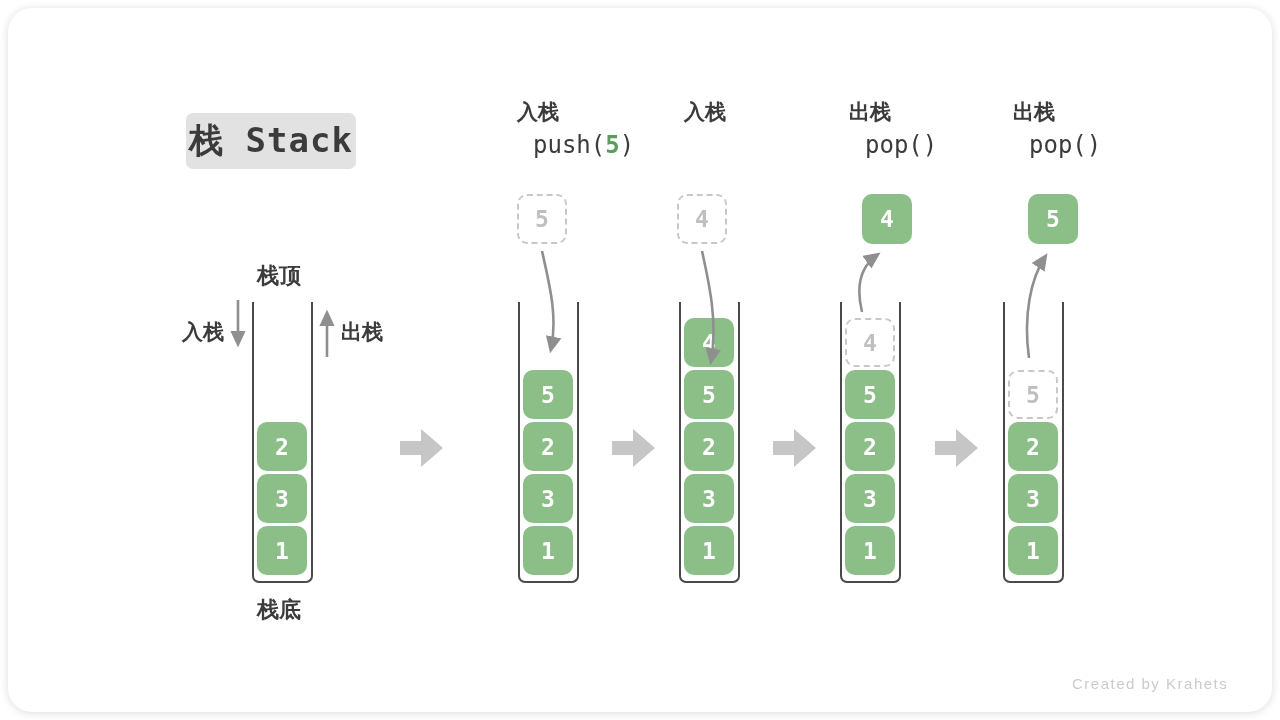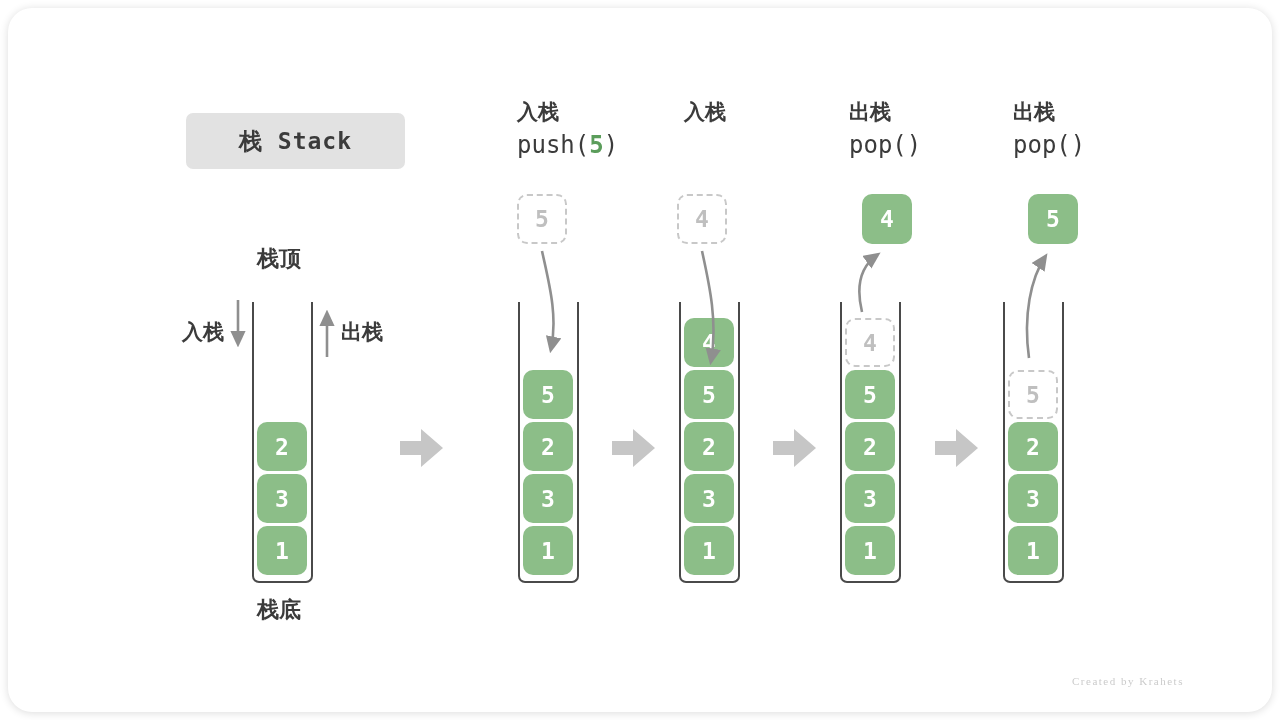--- a/index.html
+++ b/index.html
@@ -20,39 +20,39 @@
     position:relative;width:1280px;height:720px;
     font-family:"DejaVu Sans","Liberation Sans",sans-serif;
     overflow:hidden;background:#fff;
   }
   .card{
     position:absolute;left:8px;top:8px;right:8px;bottom:8px;
     background:#fff;border-radius:24px;
     box-shadow:0 1px 8px rgba(0,0,0,0.14);
   }
   .title-box{
-    position:absolute;left:186px;top:113px;width:219px;height:56px;
+    position:absolute;left:186px;top:113px;width:170px;height:56px;
     background:var(--title-bg);border-radius:7px;
     display:flex;align-items:center;justify-content:center;
-    font-size:23px;font-weight:bold;color:var(--text-dark);
+    font-size:34px;font-weight:bold;color:var(--text-dark);
     font-family:"DejaVu Sans Mono","DejaVu Sans",monospace;
     letter-spacing:1px;
   }
   .cn-label{
     position:absolute;font-size:22px;font-weight:bold;color:var(--text-dark);
     white-space:nowrap;
   }
   .op-header{position:absolute;top:102px;width:160px;}
   .op-header .op-cn{
     font-size:21px;font-weight:bold;color:var(--text-dark);line-height:1.0;
   }
   .op-header .op-code{
     margin-top:10px;
     font-family:"DejaVu Sans Mono","Liberation Mono",monospace;
-    font-size:24px;color:var(--text-dark);line-height:1.0;white-space:nowrap;
+    font-size:24px;color:var(--text-dark);line-height:1.0;white-space:nowrap;margin-left:16px;
   }
   .op-header .op-code .arg{color:var(--code-arg-green);font-weight:bold;}
   .stack{
     position:absolute;top:302px;width:61px;height:281px;
     background:#fff;
     border-left:2px solid var(--well-border);
     border-right:2px solid var(--well-border);
     border-bottom:2px solid var(--well-border);
     border-radius:0 0 7px 7px;
   }
@@ -74,34 +74,34 @@
     font-family:"DejaVu Sans Mono","Liberation Mono",monospace;
     font-size:23px;font-weight:bold;
   }
   .float-item.dashed{
     background:#fff;border:2px dashed var(--ghost-border);color:var(--ghost-text);
   }
   .float-item.solid{background:var(--block-green);color:#fff;}
   .arrow-layer{position:absolute;left:0;top:0;width:1280px;height:720px;pointer-events:none;}
   .watermark{
     position:absolute;left:1072px;top:675px;
-    font-family:Liberation Serif, serif;
-    font-size:11px;letter-spacing:1.5px;color:var(--watermark-gray);
+    font-family:Liberation Sans, sans-serif;
+    font-size:15px;letter-spacing:1.5px;color:var(--watermark-gray);
     white-space:nowrap;
   }
 </style>
 </head>
 <body>
 
 <div class="stage">
   <div class="card"></div>
 
   <div class="title-box">栈 Stack</div>
 
-  <div class="cn-label" style="left:257px;top:244px;">栈顶</div>
+  <div class="cn-label" style="left:257px;top:261px;">栈顶</div>
   <div class="cn-label" style="left:257px;top:595px;">栈底</div>
   <div class="cn-label" style="left:182px;top:318px;font-size:21px;">入栈</div>
   <div class="cn-label" style="left:341px;top:318px;font-size:21px;">出栈</div>
 
   <div class="op-header" style="left:517px;">
     <div class="op-cn">入栈</div>
     <div class="op-code"><span>push(</span><span class="arg">5</span><span>)</span></div>
   </div>
   <div class="op-header" style="left:684px;">
     <div class="op-cn">入栈</div>

